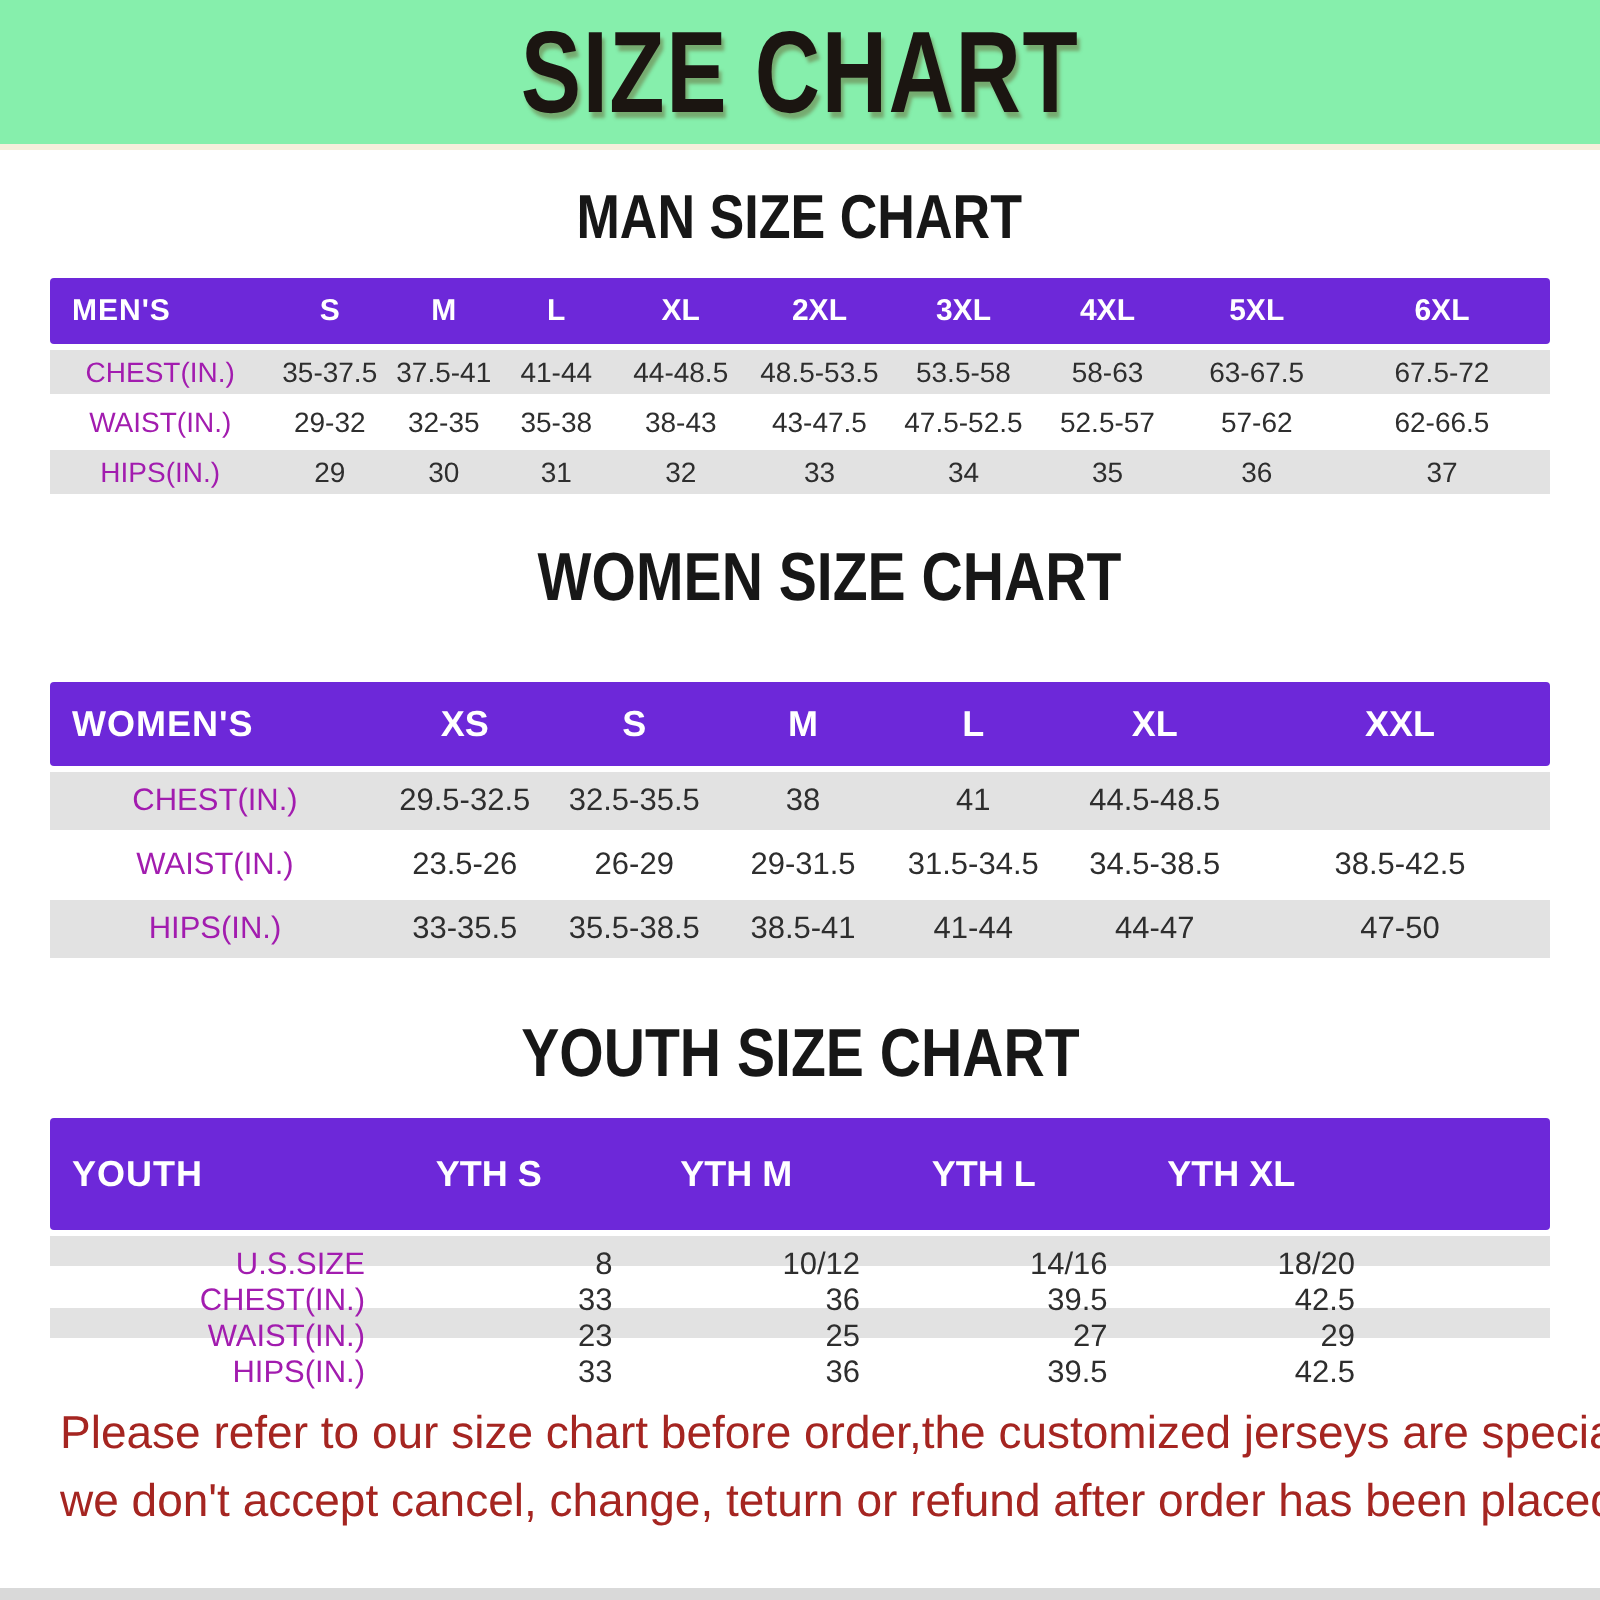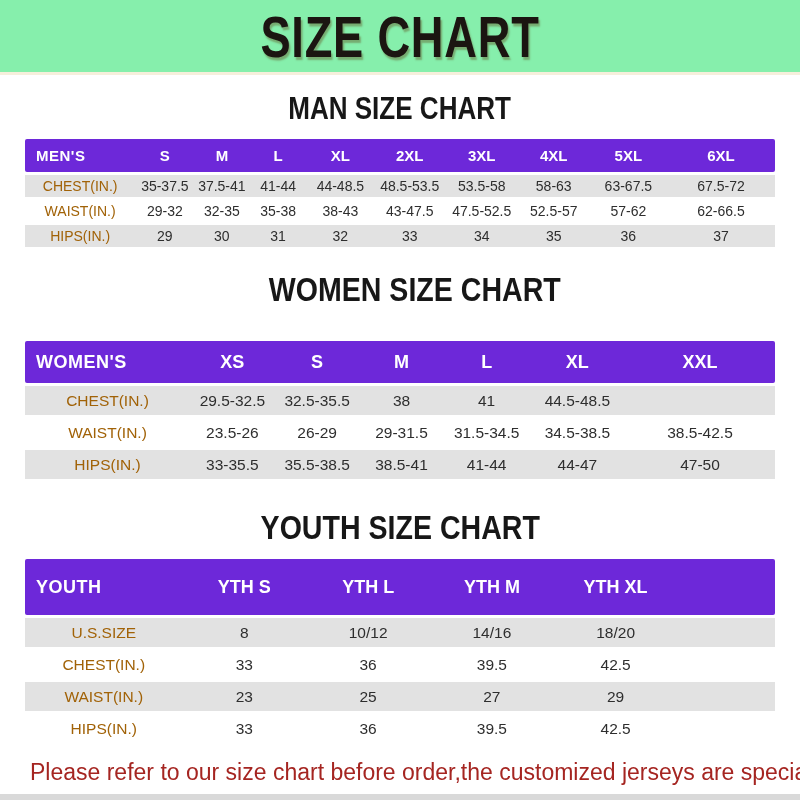--- a/index.html
+++ b/index.html
@@ -31,39 +31,39 @@
   #youth-heading{margin-top:28px;font-size:34px;line-height:40px;margin-bottom:12px;}
   
   .tbl{margin:0 25px;}
   .trow{display:grid;align-items:center;margin-bottom:3px;}
   .thead{background:#6d28d9;color:#ffffff;border-radius:2px;}
   .odd{background:#E2E2E2;}
   .even{background:#ffffff;}
   .hcell{text-align:center;font-weight:bold;}
   .hlabel{text-align:left;padding-left:11px;letter-spacing:.5px;white-space:nowrap;}
   .cell{text-align:center;color:#2E2E2E;white-space:nowrap;}
-  .rlabel{color:#a16207;}
+  .rlabel{color:#a21caf;}
   
   .men .trow{grid-template-columns:14.7% 7.9% 7.3% 7.7% 8.9% 9.6% 9.6% 9.6% 10.3% 14.4%;}
   .men .thead{height:33px;}
   .men .hlabel{font-size:21px;}
   .men .hcell{font-size:15px;}
   .men .cell{height:22px;line-height:22px;font-size:14px;}
   
   .women .trow{grid-template-columns:22% 11.3% 11.3% 11.2% 11.5% 12.7% 20%;}
   .women .thead{height:42px;margin-top:32px;}
   .women .hlabel{font-size:23px;}
   .women .hcell{font-size:18px;}
   .women .cell{height:29px;line-height:29px;font-size:15.5px;}
   
   .youth .trow{grid-template-columns:21% 16.5% 16.5% 16.5% 16.5% 13%;}
   .youth .thead{height:56px;}
   .youth .hlabel{font-size:23px;}
   .youth .hcell{font-size:18px;}
-  .youth .cell{height:29px;line-height:29px;font-size:15.5px;}
+  .youth .cell{height:15px;line-height:29px;font-size:15.5px;text-align:right;}
   
   .footer{
     margin:12px 0 0 30px;color:#A52521;font-size:23px;line-height:34px;
   }
   .footer .fline{white-space:nowrap;}
   .bottom-strip{
     position:absolute;left:0;bottom:0;width:100%;height:6px;background:#D9D9D9;
   }
 </style>
 </head>
@@ -168,22 +168,22 @@
     </div>
   </div>
 
 <h2 class="sec-heading" id="youth-heading">
   <span class="cond">YOUTH SIZE CHART</span>
 </h2>
 <div class="tbl youth">
     <div class="trow thead">
       <div class="hcell hlabel">YOUTH</div>
       <div class="hcell">YTH S</div>
+      <div class="hcell">YTH M</div>
       <div class="hcell">YTH L</div>
-      <div class="hcell">YTH M</div>
       <div class="hcell">YTH XL</div>
     </div>
     <div class="trow odd">
       <div class="cell rlabel">U.S.SIZE</div>
       <div class="cell">8</div>
       <div class="cell">10/12</div>
       <div class="cell">14/16</div>
       <div class="cell">18/20</div>
     </div>
     <div class="trow even">

